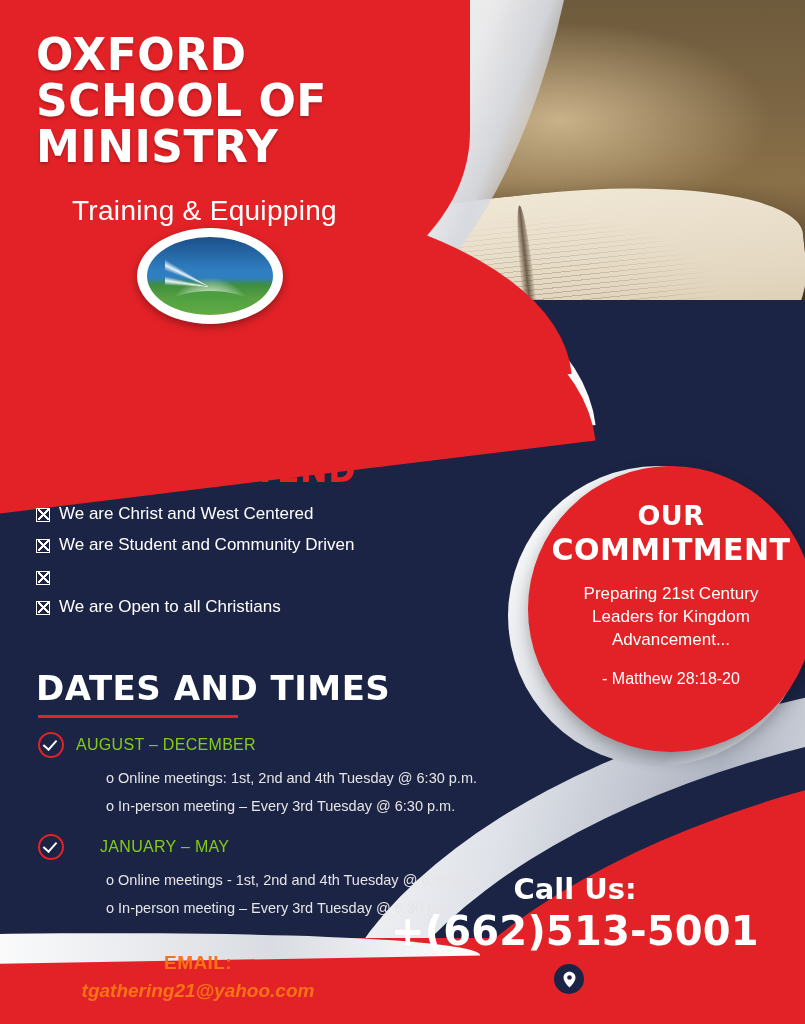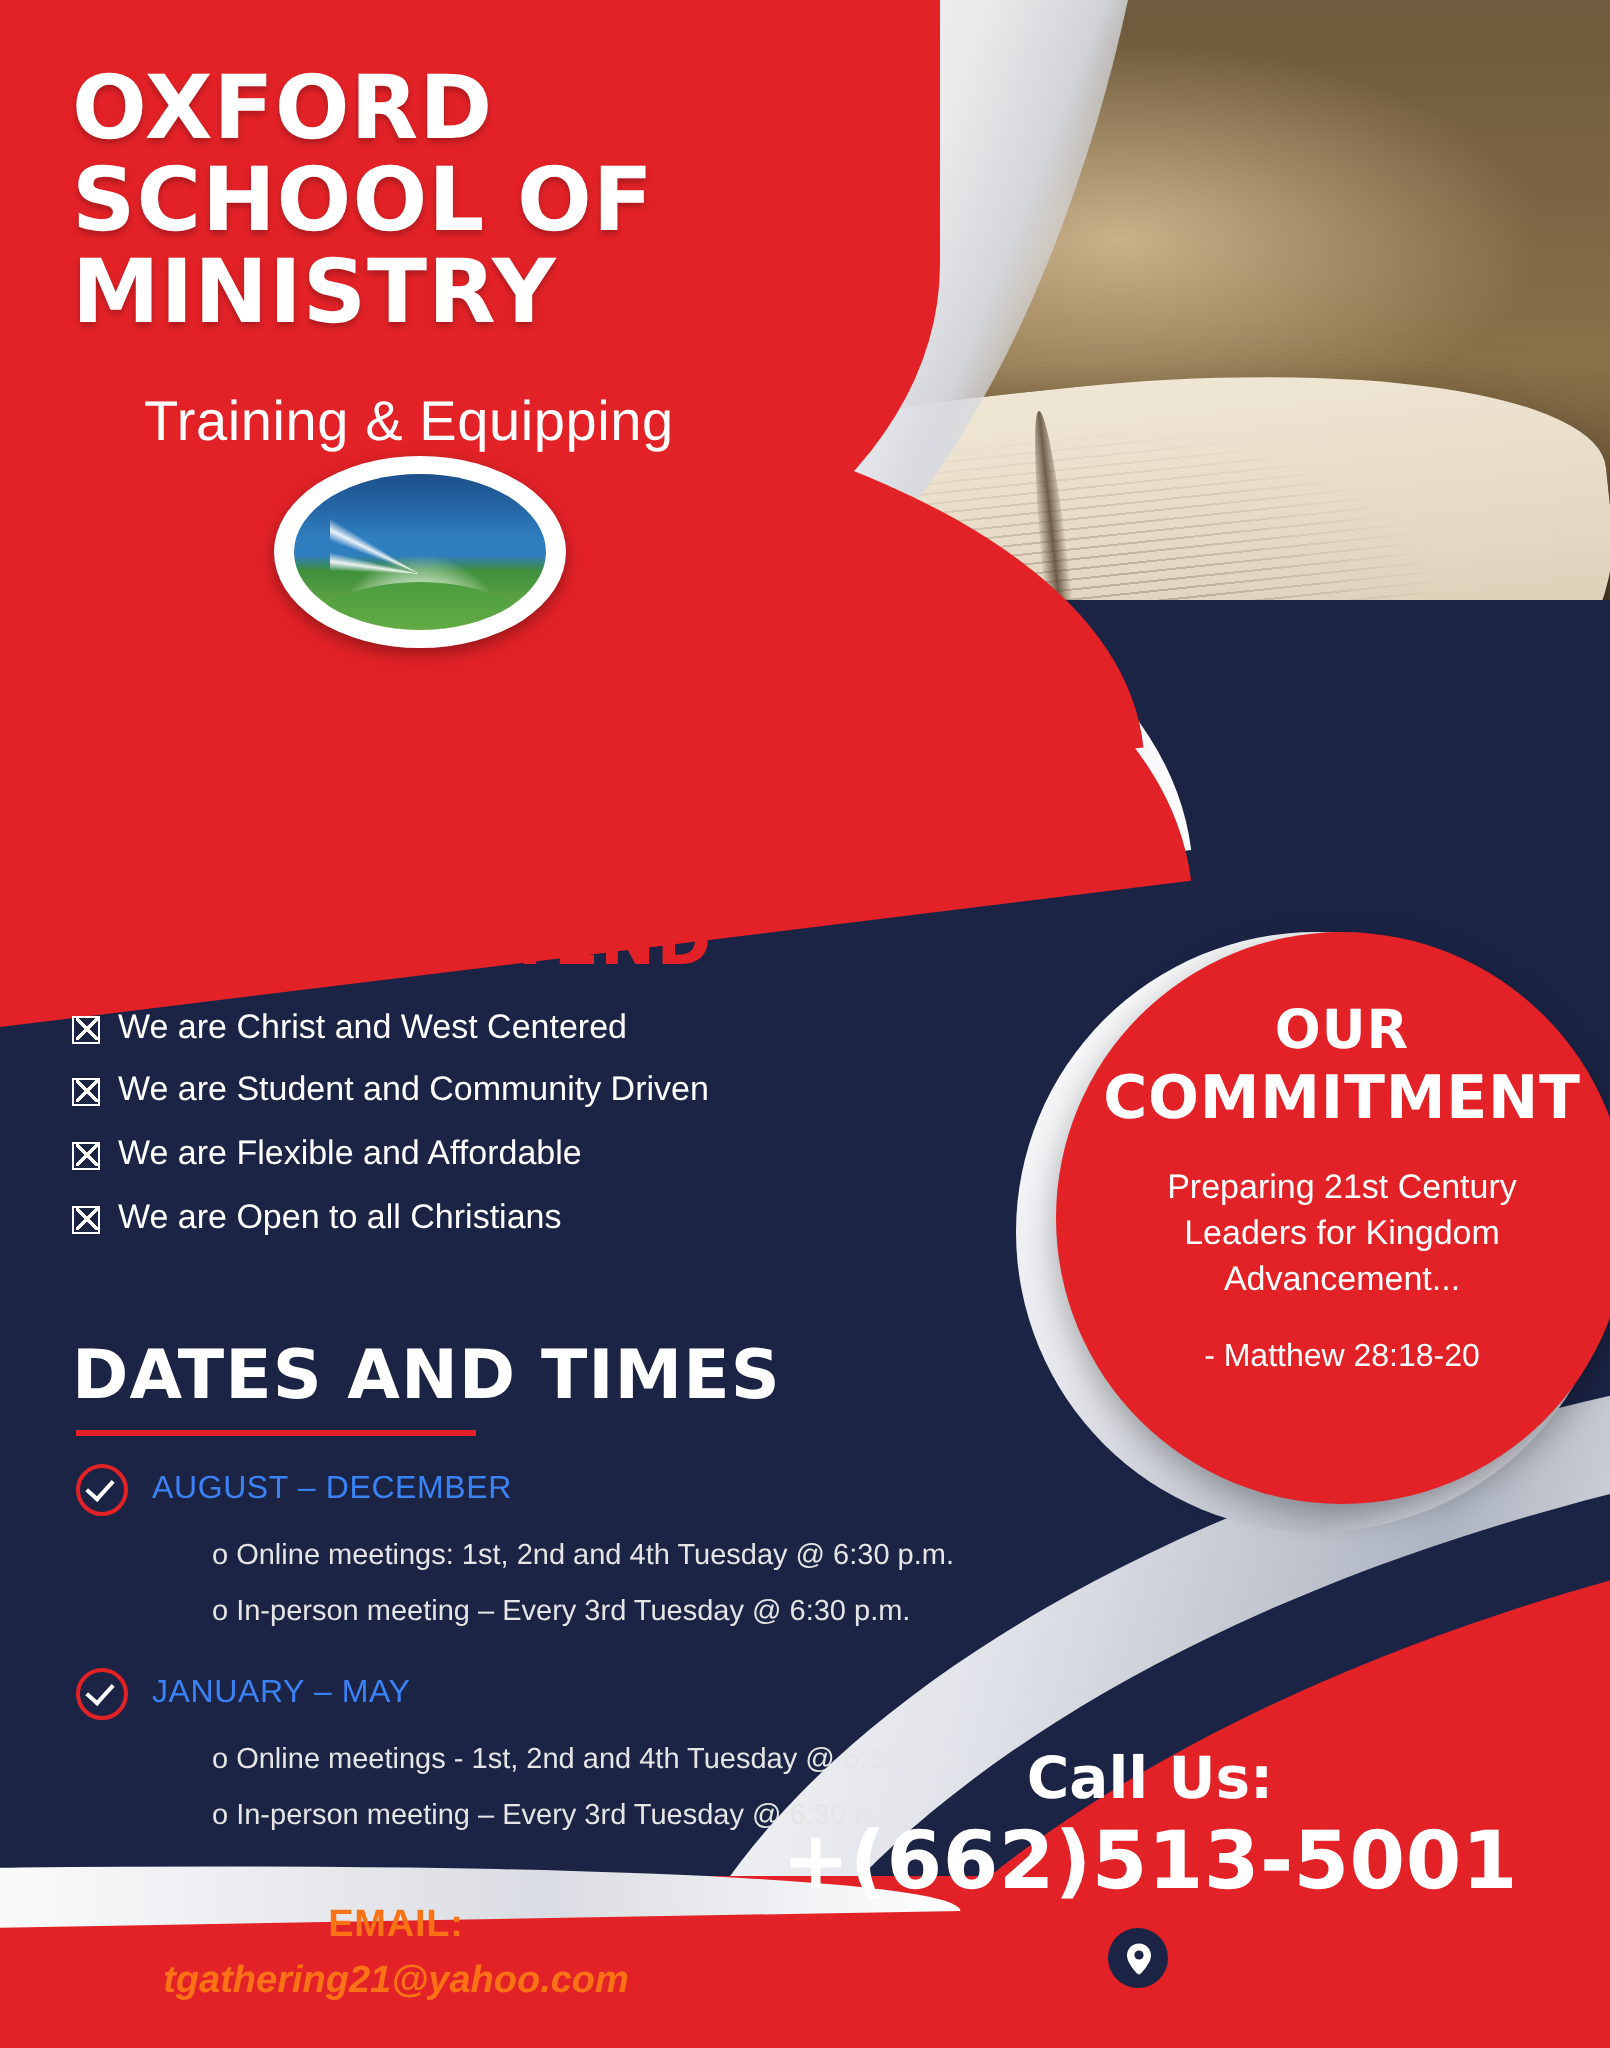--- a/index.html
+++ b/index.html
@@ -315,21 +315,21 @@
   .check::after {
     content: "";
     position: absolute;
     left: 6px; top: 3px;
     width: 6px; height: 11px;
     border: solid #ffffff;
     border-width: 0 2px 2px 0;
     transform: rotate(42deg);
   }
   .date-label {
-    color: #3b82f6;
+    color: #84cc16;
     font-size: 16px;
     letter-spacing: .3px;
     text-align: center;
   }
   .sub-line {
     color: #e5e5e5;
     font-size: 14.5px;
     margin: 12px 0 0 70px;
   }
 
@@ -530,41 +530,40 @@
       <li>
         <span class="bullet-box"></span>
         <span>We are Christ and West Centered</span>
       </li>
       <li>
         <span class="bullet-box"></span>
         <span>We are Student  and Community Driven</span>
       </li>
       <li>
         <span class="bullet-box"></span>
-        <span>We are Flexible and Affordable</span>
       </li>
       <li>
         <span class="bullet-box"></span>
         <span>We are Open to all  Christians</span>
       </li>
     </ul>
   </div>
 
   <div class="dates">
     <div class="dates-title">DATES AND TIMES</div>
     <div class="dates-rule"></div>
 
     <div class="date-row">
       <span class="check"></span>
       <span class="date-label">AUGUST – DECEMBER</span>
     </div>
     <div class="sub-line">o Online meetings:  1st, 2nd and 4th Tuesday @ 6:30 p.m.</div>
     <div class="sub-line">o In-person meeting – Every 3rd Tuesday @ 6:30 p.m.</div>
 
-    <div class="date-row" style="margin-top:20px;">
+    <div class="date-row" style="margin-top:20px;gap:24px;">
       <span class="check"></span>
       <span class="date-label">JANUARY – MAY</span>
     </div>
     <div class="sub-line">o Online meetings - 1st, 2nd and 4th Tuesday  @ 6:30 p.m.</div>
     <div class="sub-line">o In-person meeting – Every 3rd Tuesday @ 6:30 p.m.</div>
   </div>
 
   <div class="commit-silver"></div>
   <div class="commit">
     <div class="commit-t1">OUR</div>

